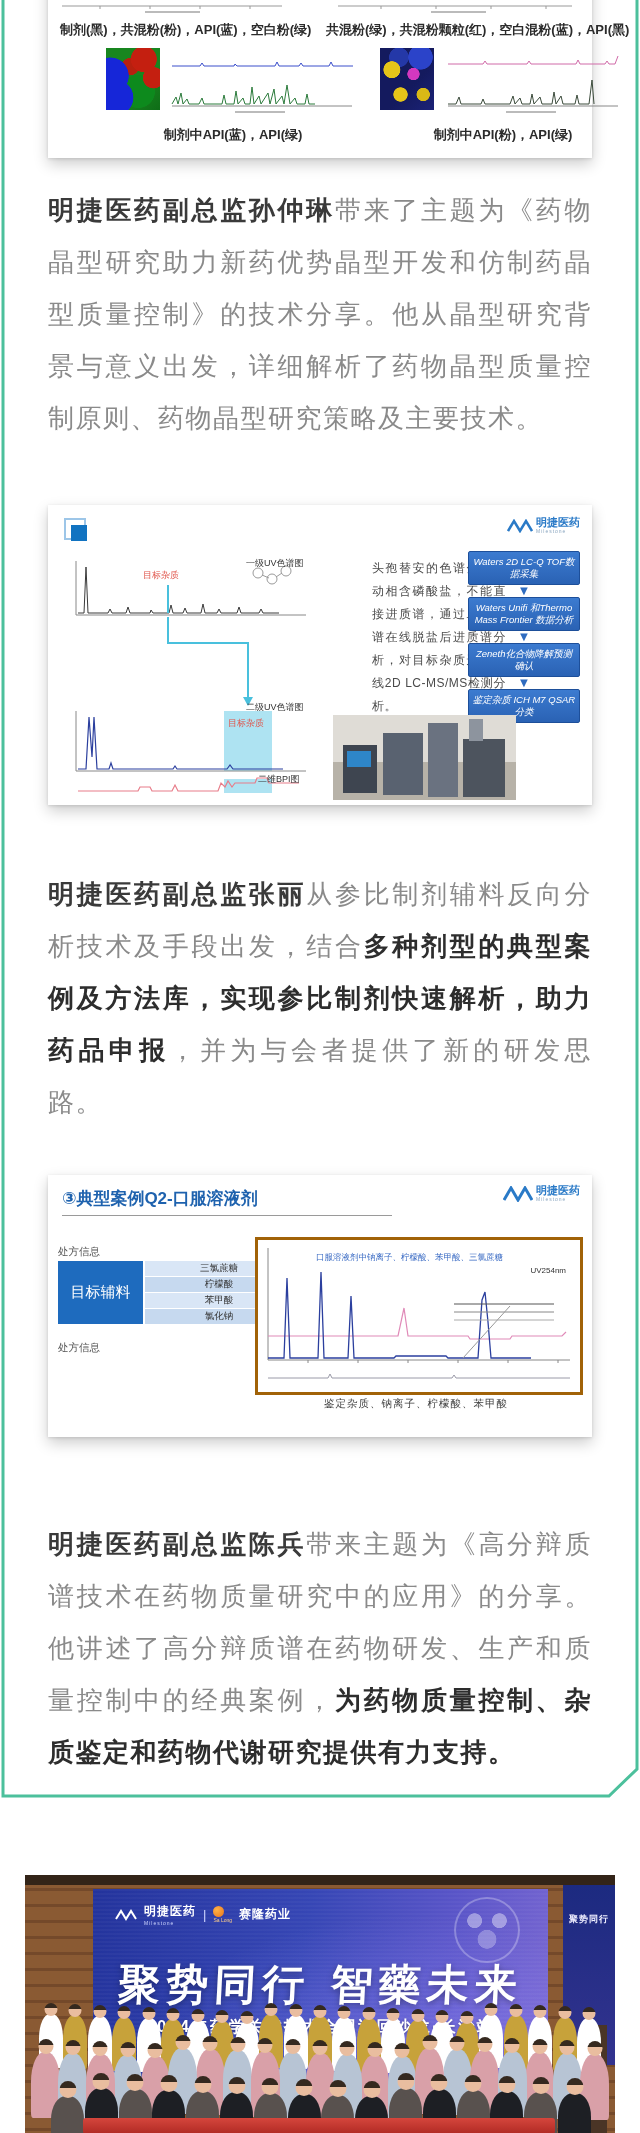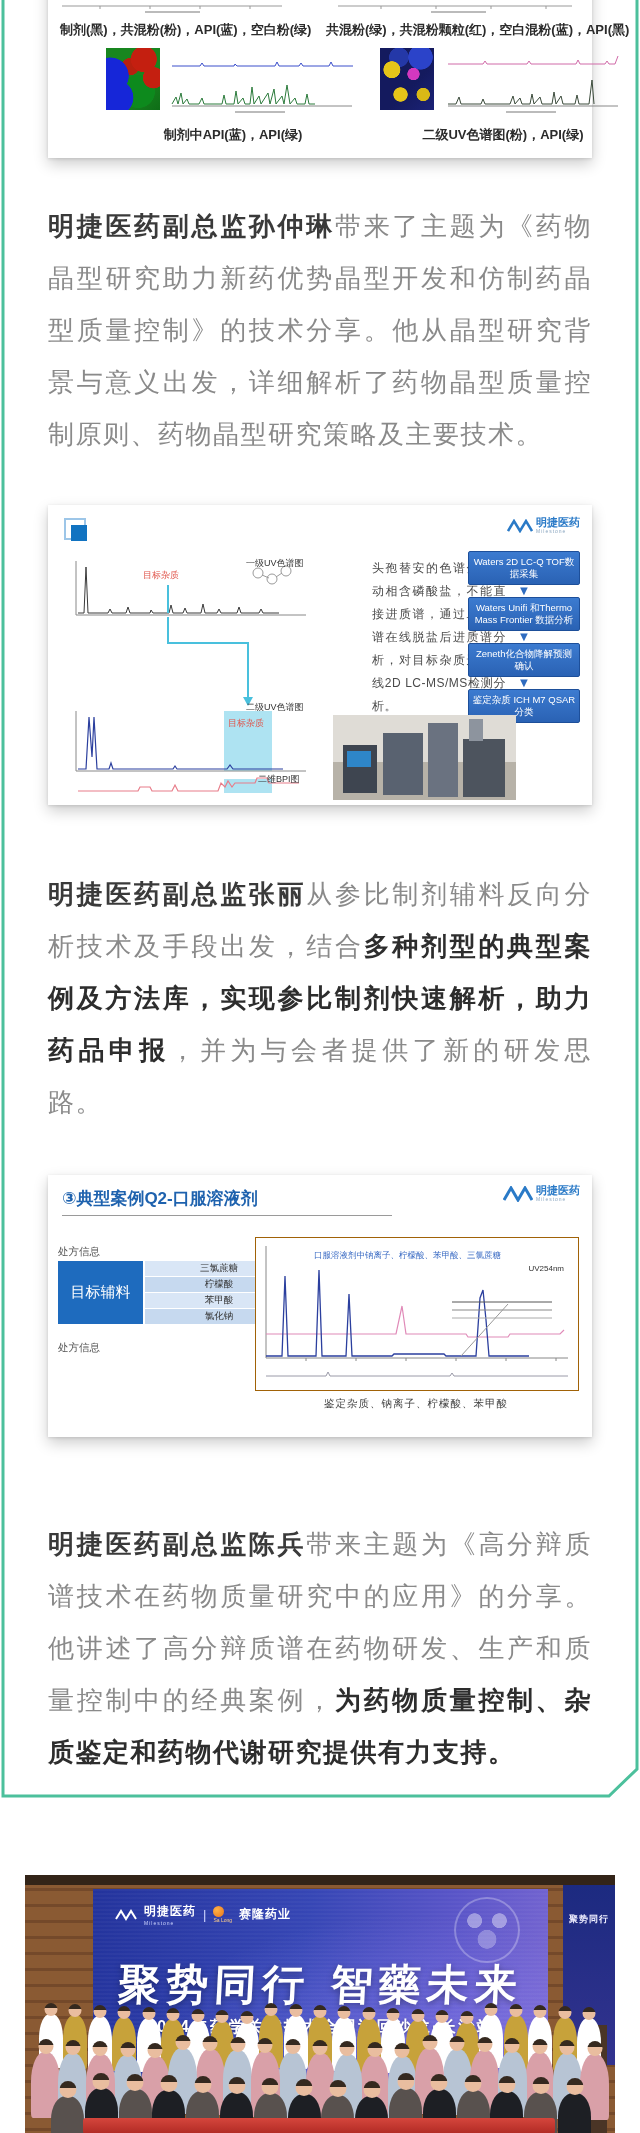--- a/index.html
+++ b/index.html
@@ -57,21 +57,21 @@
   
   .s3-title{position:absolute;font-size:17px;font-weight:bold;color:#1e62ae;letter-spacing:0;}
   .s3-rule{position:absolute;height:1px;background:#9a9a9a;}
   .s3-small{position:absolute;font-size:10.5px;color:#555;}
   .s3-headcell{position:absolute;background:#1e6bbe;color:#fff;font-size:15px;
                display:flex;align-items:center;justify-content:center;}
   .s3-row{position:absolute;font-size:9.5px;color:#333;display:flex;align-items:center;justify-content:center;}
   .s3-bullets{position:absolute;background:#d8e7f5;padding:7px 8px;}
   .s3-bullet{font-size:9.5px;color:#333;line-height:13px;margin-bottom:6px;position:relative;padding-left:9px;}
   .s3-bullet::before{content:"•";position:absolute;left:0;color:#333;}
-  .s3-chart{position:absolute;background:#fff;border:1px solid #a16207;}
+  .s3-chart{position:absolute;background:#fff;border:3px solid #a16207;}
   .s3-note{position:absolute;font-size:8.5px;color:#3a6bc4;white-space:nowrap;}
   .s3-wl{position:absolute;font-size:8px;color:#333;}
   .s3-caption{position:absolute;font-size:10.5px;color:#3f3f3f;text-align:center;letter-spacing:1px;}
   
   .photo{position:absolute;left:25px;top:1875px;width:590px;height:258px;overflow:hidden;
          background:repeating-linear-gradient(180deg,#8a5a33 0 13px,#74492a 13px 16px);}
   .photo-shade{position:absolute;left:0;top:0;width:100%;height:10px;background:#1d1712;opacity:.8;}
   .led{position:absolute;left:68px;top:14px;width:455px;height:195px;
        background:
          repeating-linear-gradient(180deg,rgba(255,255,255,.03) 0 2px,transparent 2px 4px),
@@ -148,24 +148,24 @@
 
     <div class="blob blob2" style="left:332px;top:100px;"></div>
     <svg class="s1-strip" style="left:398px;top:100px;" width="176" height="68">
       <path d="M2,16 h35 l2,-3 l2,3 h40 l2,-3 l2,3 h45 l2,-4 l2,4 h25 l2,-3 l2,3 h6 l3,-8" fill="none" stroke="#d06aa8" stroke-width="1"></path>
       <path d="M2,56 h8 l3,-7 l2,7 h20 l2,-5 l2,5 h25 l3,-8 l2,8 l5,-6 l2,6 h8 l2,-10 l2,10 l6,-7 l2,7 h10 l2,-12 l2,12 l5,-8 l2,8 h12 l2,-9 l2,9 h10 l3,-24 l2,24" fill="none" stroke="#3a4a3a" stroke-width="1"></path>
       <line x1="2" y1="58" x2="172" y2="58" stroke="#888" stroke-width="1"></line>
       <rect x="60" y="63" width="50" height="2" fill="#bbb"></rect>
     </svg>
 
     <span class="s1-label" style="left:60px;top:178px;width:250px;">制剂中API(蓝)，API(绿)</span>
-    <span class="s1-label" style="left:330px;top:178px;width:250px;">二级UV色谱图(粉)，API(绿)</span>
+    <span class="s1-label" style="left:330px;top:178px;width:250px;">制剂中API(粉)，API(绿)</span>
   </div>
 
-  <p class="para" style="top:200px;"><strong>明捷医药副总监孙仲琳</strong><span>带来了主题为《药物晶型研究助力新药优势晶型开发和仿制药晶型质量控制》的技术分享。他从晶型研究背景与意义出发，详细解析了药物晶型质量控制原则、药物晶型研究策略及主要技术。</span></p>
+  <p class="para" style="top:184px;"><strong>明捷医药副总监孙仲琳</strong><span>带来了主题为《药物晶型研究助力新药优势晶型开发和仿制药晶型质量控制》的技术分享。他从晶型研究背景与意义出发，详细解析了药物晶型质量控制原则、药物晶型研究策略及主要技术。</span></p>
 
   <div class="card" style="top:505px;height:300px;">
     <div class="s2-icon" style="left:16px;top:13px;"></div>
     <div class="logo" style="right:12px;top:12px;">
       <svg width="26" height="14">
           <path d="M1,12 L7,2 L13,12 L19,2 L25,12" fill="none" stroke="#2a7ac7" stroke-width="2.5"></path>
         </svg>
       <div>
           <div class="logo-text">明捷医药</div>
            <div class="logo-sub">Milestone</div>
@@ -196,21 +196,21 @@
       <path d="M16,240 h60 l2,-4 h10 l2,4 h20 l3,-6 l3,6 h40 l3,-8 l4,4 l3,-6 l4,6 l3,-4 h20 l2,-5 h10 l2,5 h30" fill="none" stroke="#e87d8a" stroke-width="1.2"></path>
     </svg>
     <span class="s2-chart-label" style="left:198px;top:52px;">一级UV色谱图</span>
     <span class="red-note" style="left:95px;top:64px;">目标杂质</span>
     <span class="s2-chart-label" style="left:198px;top:196px;">二级UV色谱图</span>
     <span class="red-note" style="left:180px;top:212px;">目标杂质</span>
     <span class="s2-chart-label" style="left:210px;top:268px;">二维BPI图</span>
 
     <div class="s2-desc" style="left:280px;top:52px;width:134px;">头孢替安的色谱分离流动相含磷酸盐，不能直接进质谱，通过二维色谱在线脱盐后进质谱分析，对目标杂质进行在线2D LC-MS/MS检测分析。</div>
 
-    <div style="position:absolute;left:420px;top:46px;width:112px;">
+    <div style="position:absolute;left:420px;top:46px;width:112px;font-style:italic;">
       <div class="flow-box">Waters 2D LC-Q TOF数据采集</div>
       <div class="flow-arrow">▼</div>
       <div class="flow-box">Waters Unifi 和Thermo Mass Frontier 数据分析</div>
       <div class="flow-arrow">▼</div>
       <div class="flow-box">Zeneth化合物降解预测确认</div>
       <div class="flow-arrow">▼</div>
       <div class="flow-box">鉴定杂质 ICH M7 QSAR分类</div>
     </div>
 
     <div class="lab-photo" style="left:285px;top:210px;width:183px;height:85px;">

